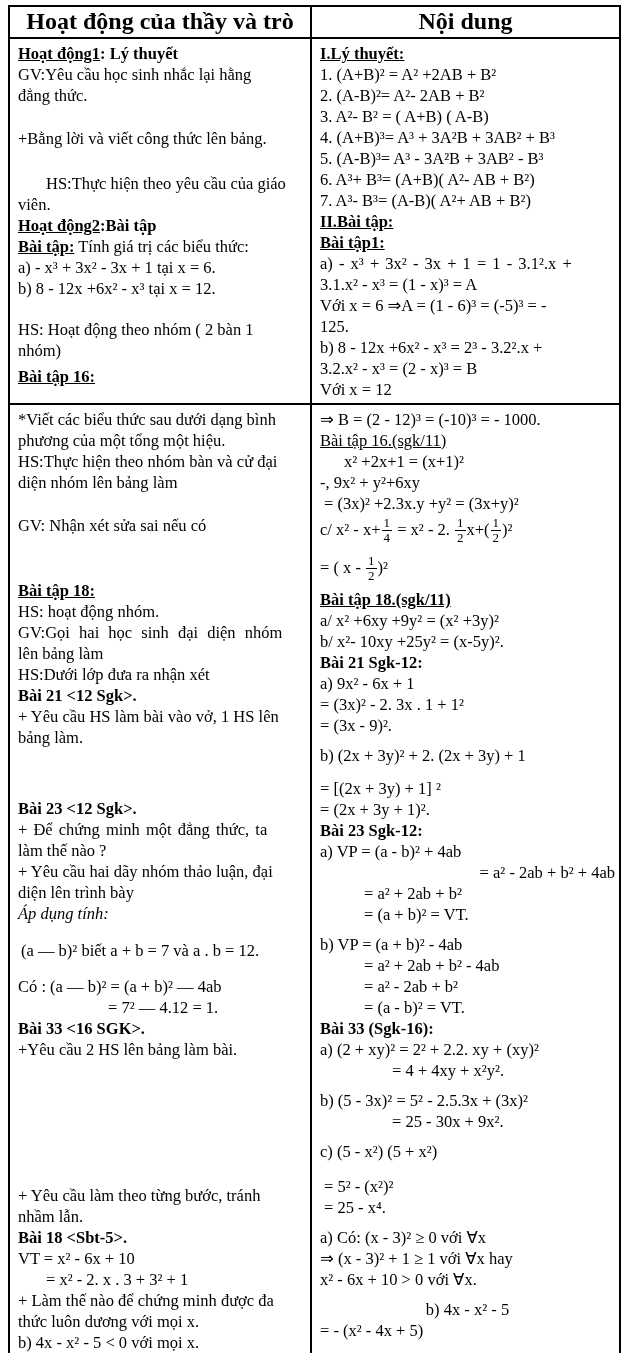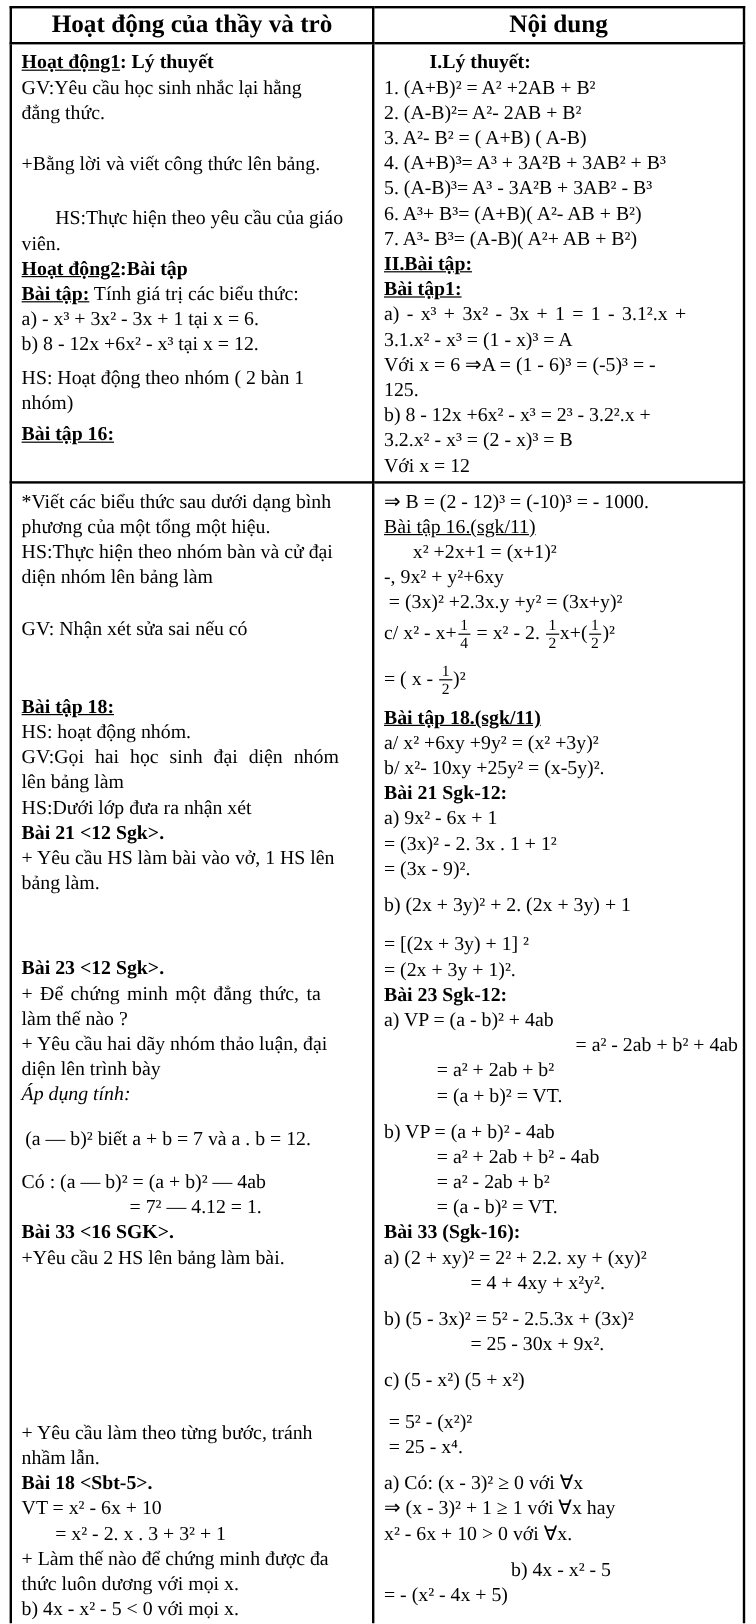--- a/index.html
+++ b/index.html
@@ -19,21 +19,21 @@
     top: 5px;
     width: 613px;
     border-collapse: collapse;
     table-layout: fixed;
   }
   table.doc th, table.doc td {
     border: 2px solid #000000;
   }
   table.doc th {
     height: 24px;
-    font-size: 21px;
+    font-size: 24px;
     font-weight: bold;
     text-align: center;
     padding: 1px 0 2px 0;
   }
   th.col-left { width: 300px; }
   td.cell {
     vertical-align: top;
     padding: 4px 4px 3px 8px;
   }
   tbody tr:nth-child(1) td { height: 356px; }
@@ -70,26 +70,26 @@
             <div class="line"><span style="font-weight: bold; text-decoration: underline;">Hoạt động1</span><span style="font-weight: bold;">: Lý thuyết</span></div>
             <div class="line"><span>GV:Yêu cầu học sinh nhắc lại hằng</span></div>
             <div class="line"><span>đẳng thức.</span></div>
             <div class="line" style="margin-top: 22px;"><span>+Bằng lời và viết công thức lên bảng.</span></div>
             <div class="line" style="margin-top: 24px; margin-left: 28px;"><span>HS:Thực hiện theo yêu cầu của giáo</span></div>
             <div class="line"><span>viên.</span></div>
             <div class="line"><span style="font-weight: bold; text-decoration: underline;">Hoạt động2</span><span style="font-weight: bold;">:Bài tập</span></div>
             <div class="line"><span style="font-weight: bold; text-decoration: underline;">Bài tập:</span><span> Tính giá trị các biểu thức:</span></div>
             <div class="line"><span>a) - x³ + 3x² - 3x + 1 tại x = 6.</span></div>
             <div class="line"><span>b) 8 - 12x +6x² - x³ tại x = 12.</span></div>
-            <div class="line" style="margin-top: 7px;"><span>HS: Hoạt động theo nhóm ( 2 bàn 1</span></div>
+            <div class="line" style="margin-top: 20px;"><span>HS: Hoạt động theo nhóm ( 2 bàn 1</span></div>
             <div class="line"><span>nhóm)</span></div>
             <div class="line" style="margin-top: 5px;"><span style="font-weight: bold; text-decoration: underline;">Bài tập 16:</span></div>
           </td>
           <td class="cell right">
-            <div class="line"><span style="font-weight: bold;  margin-left: 38px;">I.Lý thuyết:</span></div>
+            <div class="line"><span style="font-weight: bold; text-decoration: underline;">I.Lý thuyết:</span></div>
             <div class="line"><span>1. (A+B)² = A² +2AB + B²</span></div>
             <div class="line"><span>2. (A-B)²= A²- 2AB + B²</span></div>
             <div class="line"><span>3. A²- B² = ( A+B) ( A-B)</span></div>
             <div class="line"><span>4. (A+B)³= A³ + 3A²B + 3AB² + B³</span></div>
             <div class="line"><span>5. (A-B)³= A³ - 3A²B + 3AB² - B³</span></div>
             <div class="line"><span>6. A³+ B³= (A+B)( A²- AB + B²)</span></div>
             <div class="line"><span>7. A³- B³= (A-B)( A²+ AB + B²)</span></div>
             <div class="line"><span style="font-weight: bold; text-decoration: underline;">II.Bài tập:</span></div>
             <div class="line"><span style="font-weight: bold; text-decoration: underline;">Bài tập1:</span></div>
             <div class="line" style="word-spacing: 2px;"><span>a) - x³ + 3x² - 3x + 1 = 1 - 3.1².x +</span></div>

